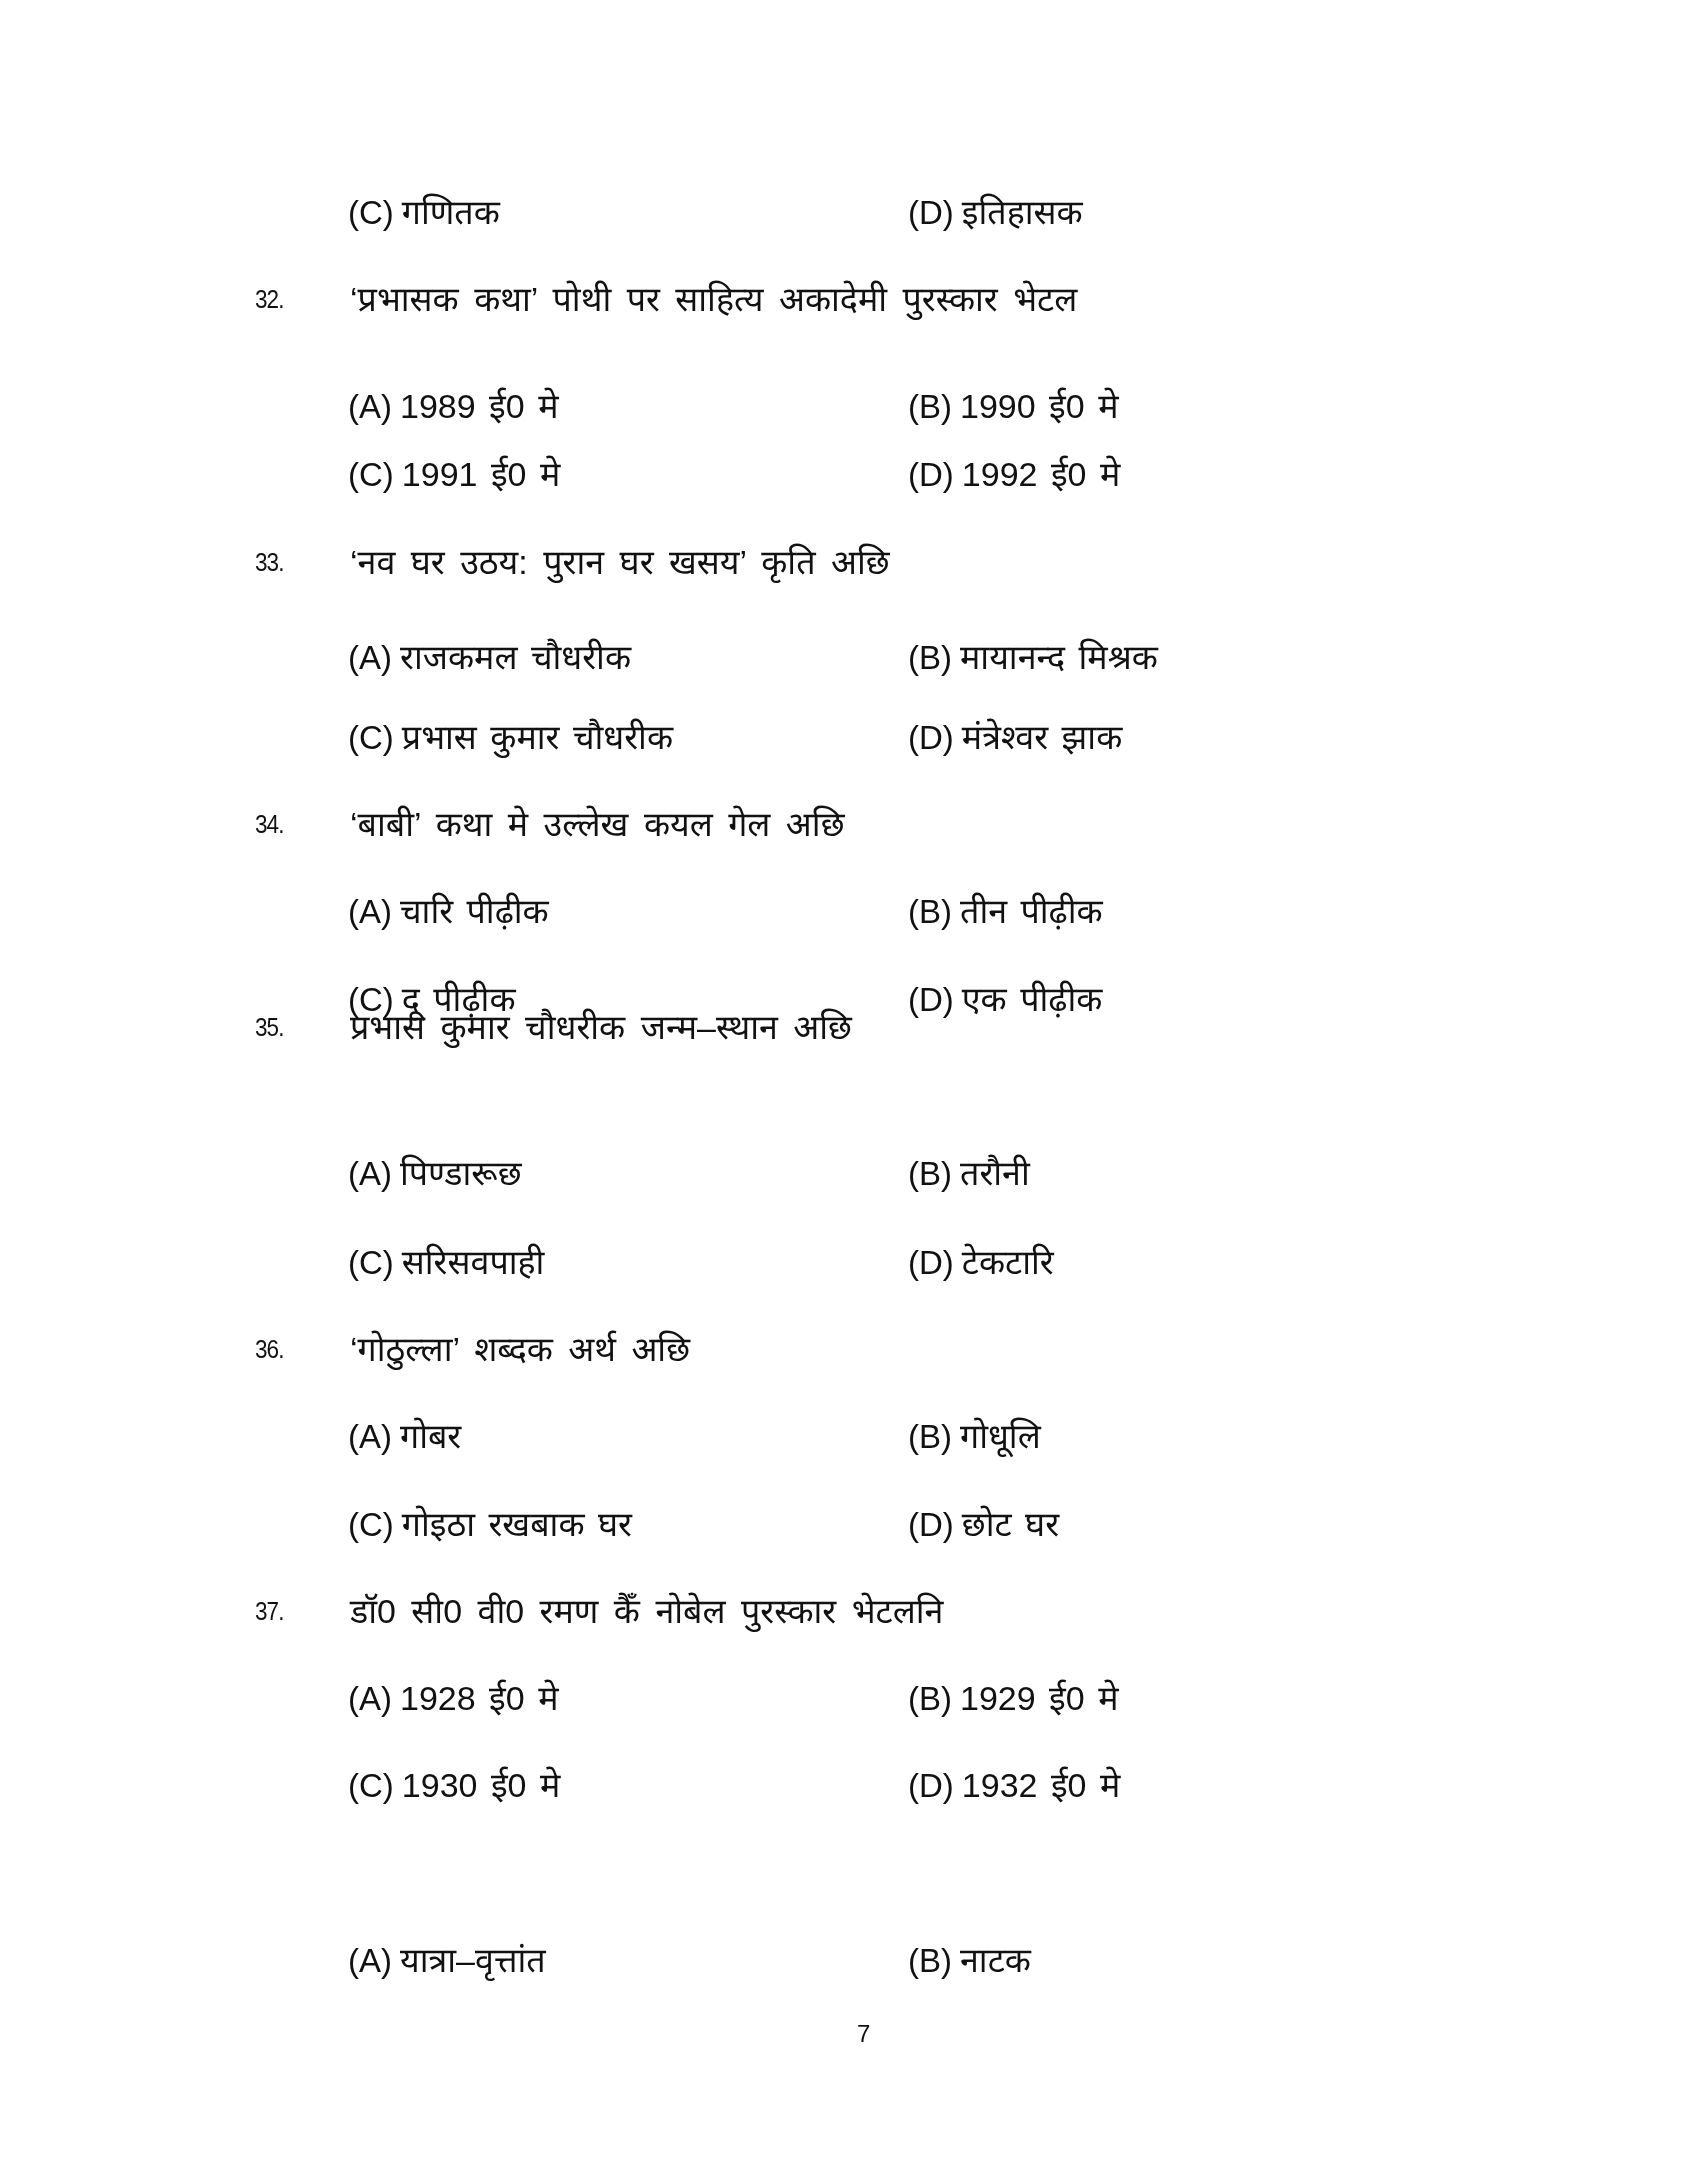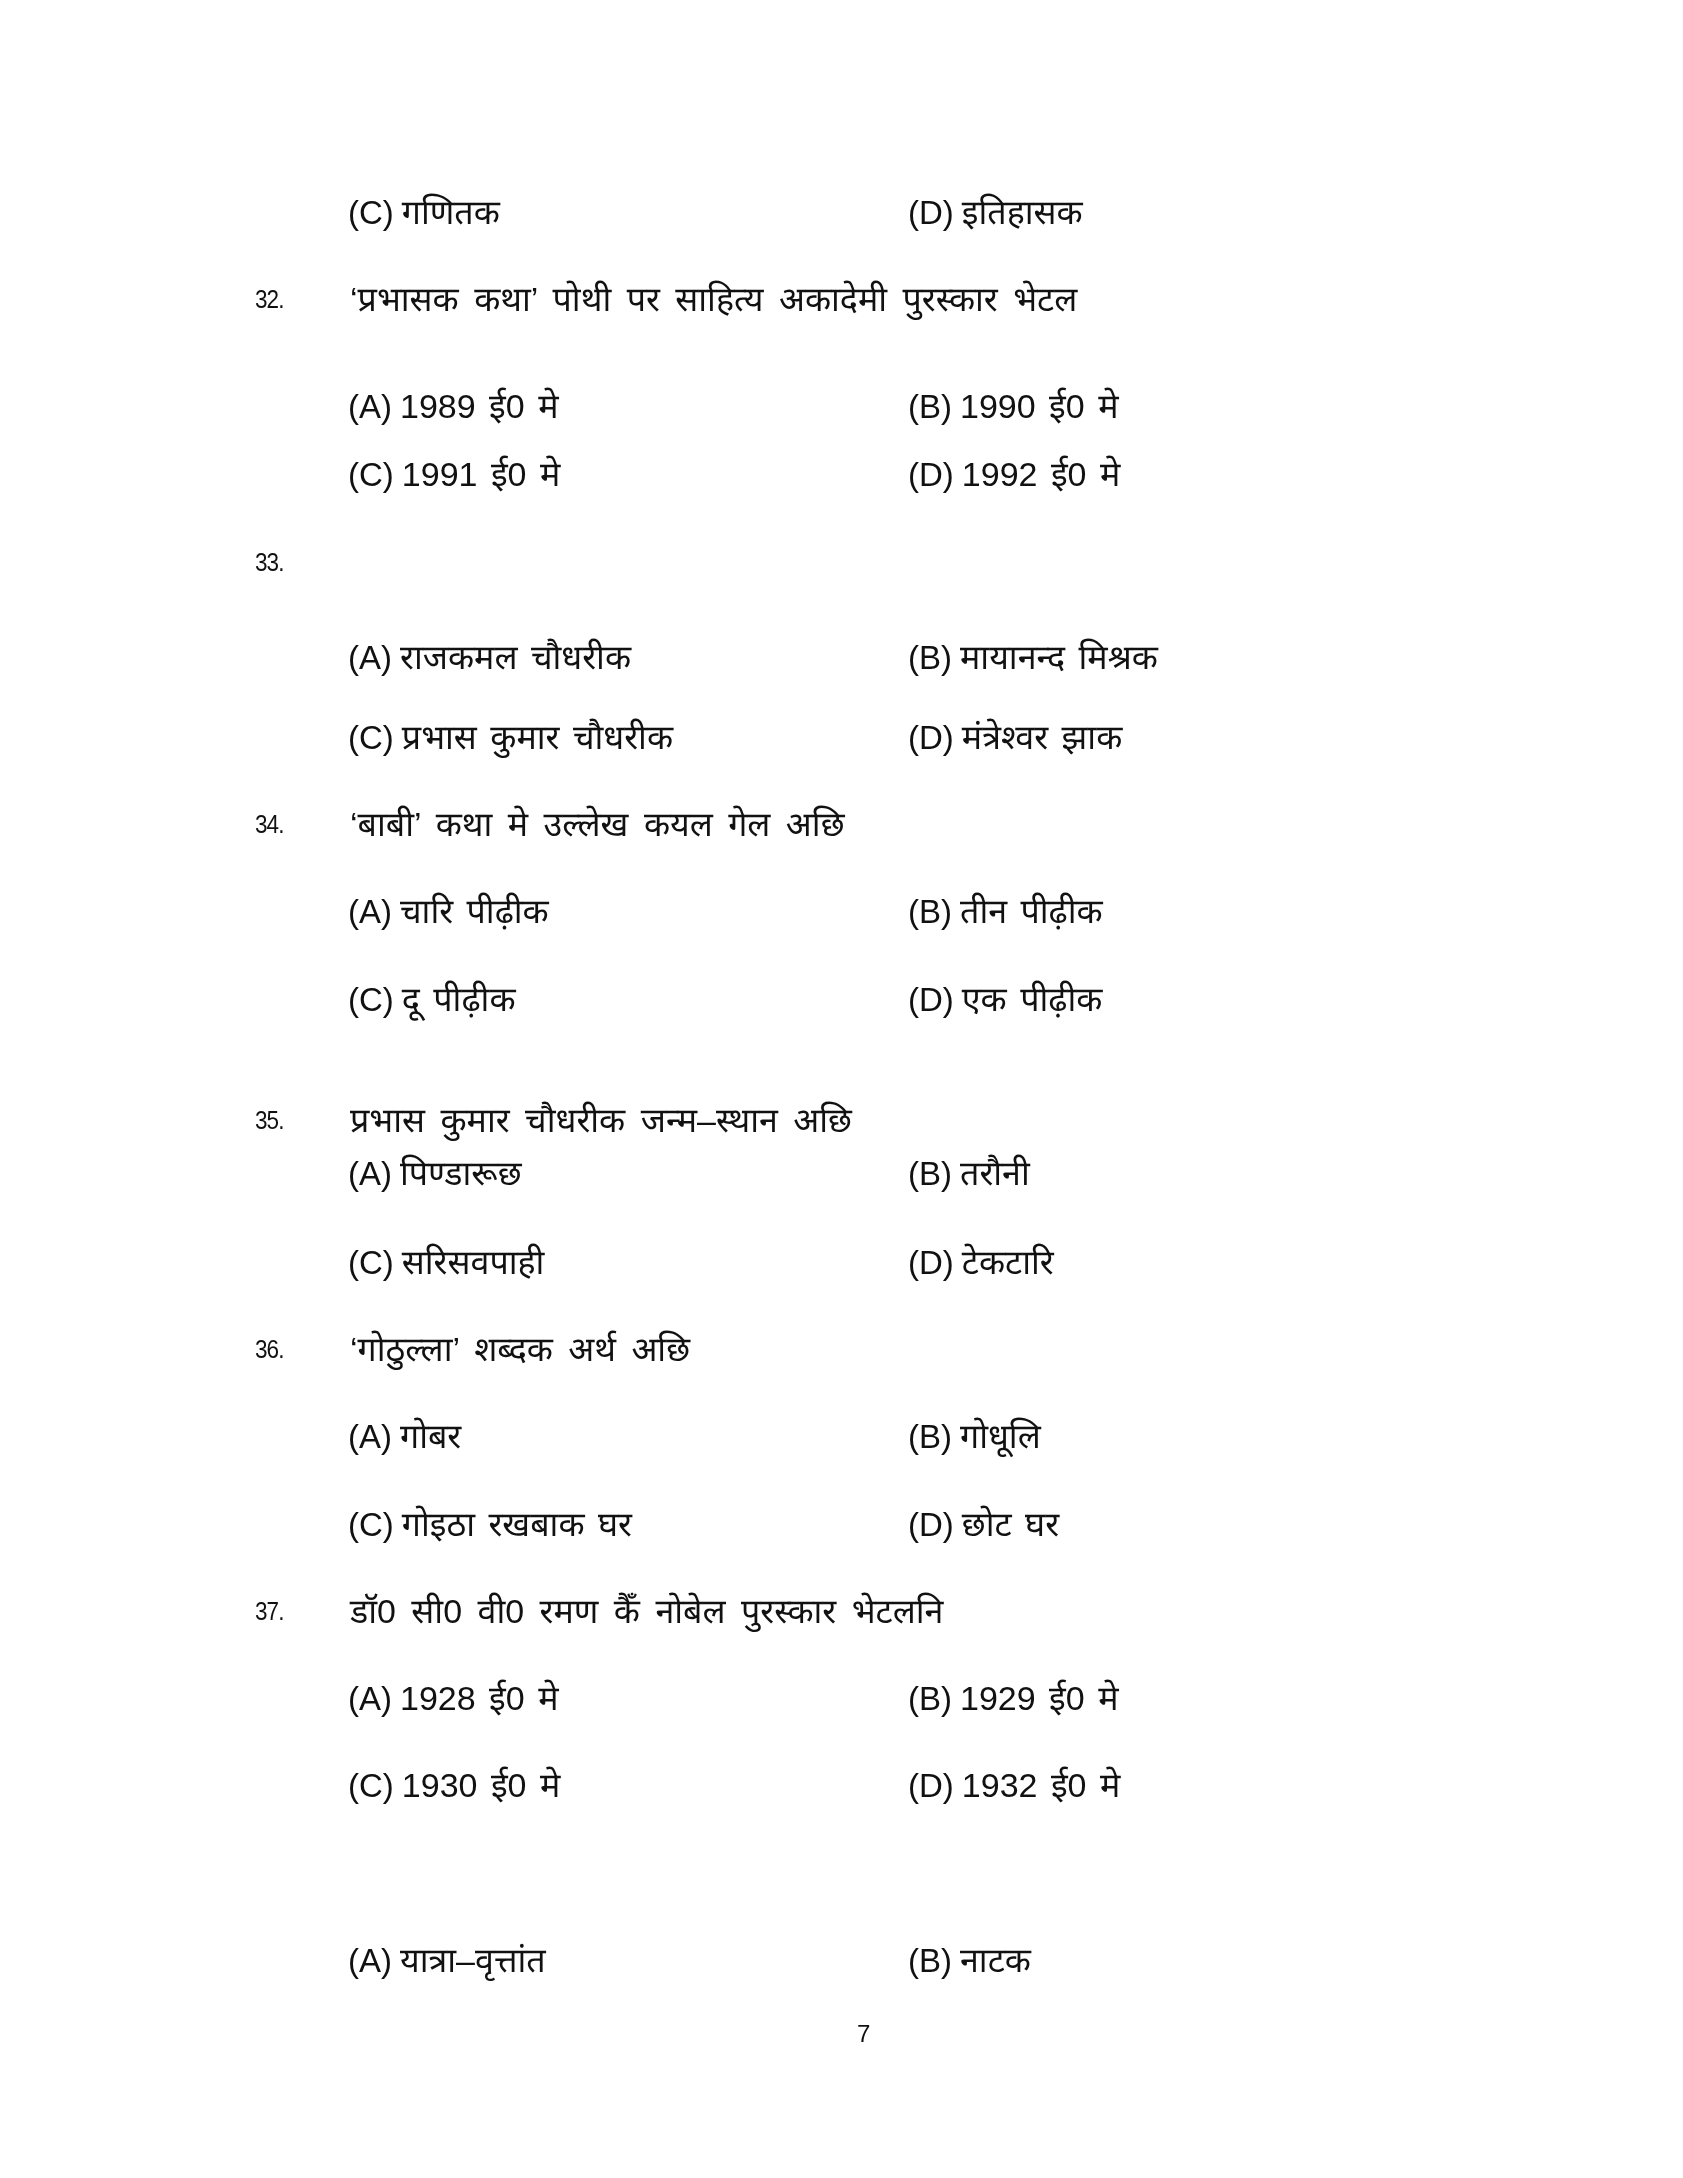--- a/index.html
+++ b/index.html
@@ -98,20 +98,21 @@
     <div class="opt left">
       <span class="lbl">(C)</span><span class="val">1991 ई0 मे</span>
     </div>
     <div class="opt right">
       <span class="lbl">(D)</span><span class="val">1992 ई0 मे</span>
     </div>
   </div>
 
   <div class="row" style="top:537px;">
     <span class="qnum">33.</span>
+    <span class="qtext">‘नव घर उठय: पुरान घर खसय’ कृति अछि</span>
   </div>
   <div class="row" style="top:632px;padding-left:28px;">
     <div class="opt left">
       <span class="lbl">(A)</span><span class="val">राजकमल चौधरीक</span>
     </div>
     <div class="opt right">
       <span class="lbl">(B)</span><span class="val">मायानन्द मिश्रक</span>
     </div>
   </div>
   <div class="row" style="top:712px;">
@@ -137,21 +138,21 @@
   </div>
   <div class="row" style="top:974px;">
     <div class="opt left">
       <span class="lbl">(C)</span><span class="val">दू पीढ़ीक</span>
     </div>
     <div class="opt right">
       <span class="lbl">(D)</span><span class="val">एक पीढ़ीक</span>
     </div>
   </div>
 
-  <div class="row" style="top:1095px;">
+  <div class="row" style="top:1002px;">
     <span class="qnum">35.</span>
     <span class="qtext">प्रभास कुमार चौधरीक जन्म–स्थान अछि</span>
   </div>
   <div class="row" style="top:1148px;">
     <div class="opt left">
       <span class="lbl">(A)</span><span class="val">पिण्डारूछ</span>
     </div>
     <div class="opt right">
       <span class="lbl">(B)</span><span class="val">तरौनी</span>
     </div>

